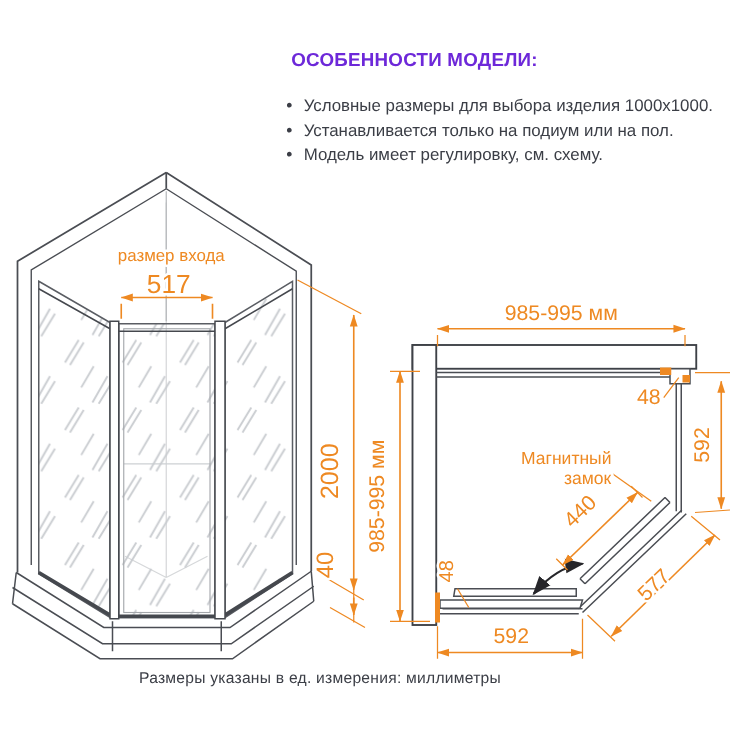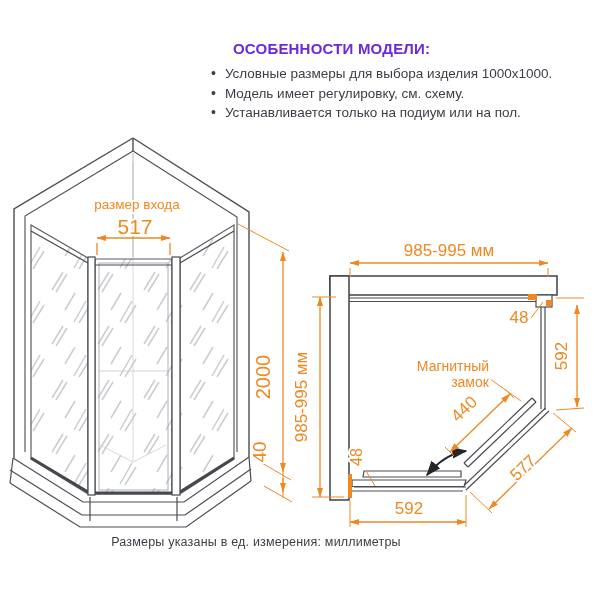--- a/index.html
+++ b/index.html
@@ -6,21 +6,21 @@
   body{
     width:600px;height:600px;position:relative;overflow:hidden;
     background:#ffffff;font-family:"Liberation Sans",sans-serif;
   }
   
   .features{position:absolute;left:211px;top:40px;width:378px}
   .features .ftitle{
     margin:0 0 7px 22px;font-size:15px;font-weight:bold;
     color:#6d28d9;letter-spacing:.2px;
   }
-  .features ul{list-style:none;margin:0;padding:0}
+  .features ul{list-style:none;margin:18px;padding:0}
   .features li{
     display:flex;gap:9px;font-size:13.5px;line-height:19.5px;color:#3b3e46;
   }
   .features li::before{content:"\2022";color:#3b3e46;font-size:14px}
   
   .footer{
     position:absolute;left:0;top:535px;width:512px;text-align:center;
     font-size:12.5px;color:#3b3e46;letter-spacing:.2px;
   }
   
@@ -35,24 +35,24 @@
 </head>
 <body>
 
 <div class="features">
   <h1 class="ftitle">ОСОБЕННОСТИ МОДЕЛИ:</h1>
   <ul>
     <li>
         <span>Условные размеры для выбора изделия 1000x1000.</span>
       </li>
     <li>
-        <span>Модель имеет регулировку, см. схему.</span>
+        <span>Устанавливается только на подиум или на пол.</span>
       </li>
     <li>
-        <span>Устанавливается только на подиум или на пол.</span>
+        <span>Модель имеет регулировку, см. схему.</span>
       </li>
   </ul>
 </div>
 
 <svg class="drawing" width="600" height="412" viewBox="0 128 600 412">
   <defs>
     <marker id="ao" viewBox="0 0 10 10" refX="9.5" refY="5" markerWidth="7.5" markerHeight="7.5" orient="auto-start-reverse">
       <path d="M0 1.8 L10 5 L0 8.2 Z" fill="#ee8922"></path>
     </marker>
     <marker id="ab" viewBox="0 0 10 10" refX="9" refY="5" markerWidth="8.5" markerHeight="8.5" orient="auto-start-reverse">

